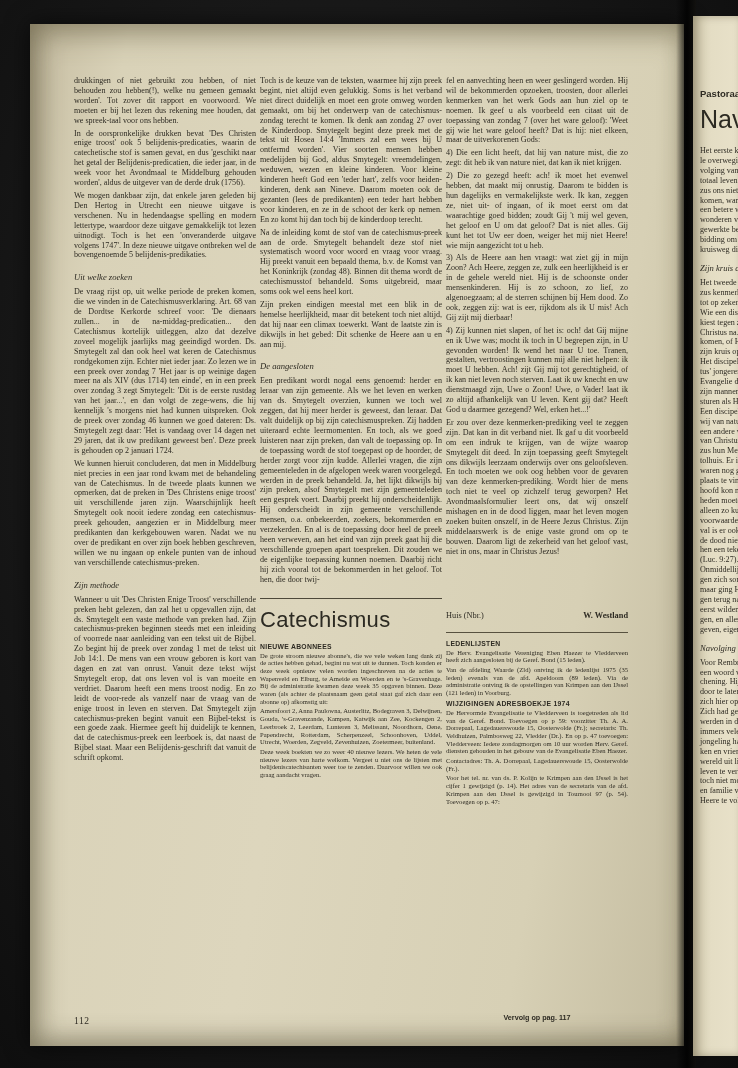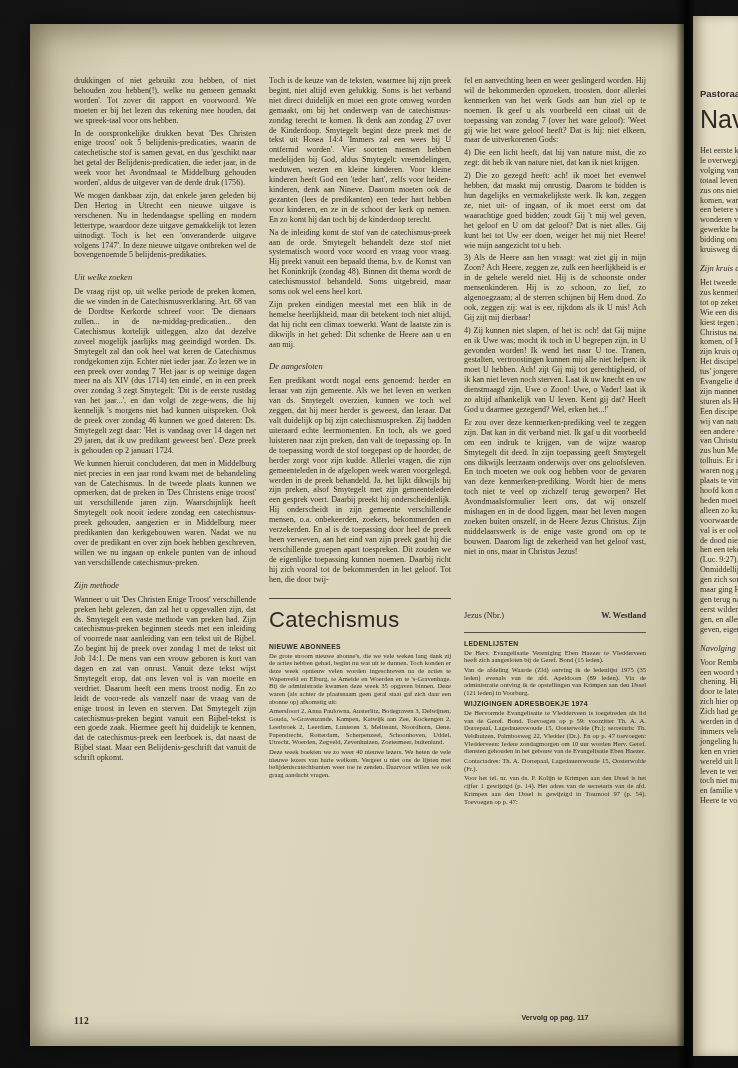--- a/index.html
+++ b/index.html
@@ -13,21 +13,21 @@
     background:radial-gradient(ellipse at 45% 40%, #242424 0%, #161616 60%, #0d0d0d 100%);}
   
   .page{
     position:absolute;left:30px;top:24px;width:654px;height:1022px;
     background:linear-gradient(100deg,#c6bda2 0%, #d9d2b8 12%, #ddd6bd 45%, #d7d0b5 78%, #c3bb9f 100%);
     box-shadow: inset 0 14px 26px rgba(92,82,55,.35), inset 0 -10px 22px rgba(70,62,40,.30),
                 inset 14px 0 24px rgba(70,62,40,.22), 0 0 22px rgba(0,0,0,.65);
   }
   .content{
     position:absolute;left:44px;top:52px;width:572px;height:948px;
-    display:flex;gap:13px;
+    display:flex;gap:4px;
     color:#2e2b23;
   }
   .col{width:182px;height:948px;overflow:hidden;display:flex;flex-direction:column;}
   .body-text p{
     margin:0 0 3px 0;
     font-size:8.1px;line-height:9.9px;text-align:justify;
   }
   .sec-head{
     font-style:italic;font-size:8.6px;line-height:10px;
     margin:9px 0 5px 0;
@@ -48,21 +48,21 @@
   }
   .small-text p{
     margin:0 0 2px 0;font-size:6.6px;line-height:7.7px;text-align:justify;
   }
   .continue-line{
     margin-top:auto;text-align:center;font-weight:bold;font-size:7.2px;
     font-family:"Liberation Sans", sans-serif;padding-bottom:2px;
   }
   .pageno{
     position:absolute;left:44px;bottom:20px;
-    font-weight:bold;font-size:9.5px;color:#2e2b23;letter-spacing:.5px;
+    font-weight:normal;font-size:9.5px;color:#2e2b23;letter-spacing:.5px;
   }
   
   .spine{
     position:absolute;left:676px;top:0;width:20px;height:1068px;
     background:linear-gradient(90deg, rgba(0,0,0,0) 0%, rgba(0,0,0,.8) 55%, rgba(20,18,12,.35) 100%);
   }
   
   .side-page{
     position:absolute;left:693px;top:16px;width:45px;height:1040px;
     background:linear-gradient(90deg,#cfc7ab 0%, #e4ddc4 40%, #e8e1c9 100%);
@@ -98,21 +98,21 @@
         <div class="sec-head">Uit welke zoeken</div>
         <p>De vraag rijst op, uit welke periode de preken komen, die we vinden in de Catechismusverklaring. Art. 68 van de Dordtse Kerkorde schreef voor: 'De dienaars zullen... in de na-middag-predicatien... den Catechismus kortelijk uitleggen, alzo dat dezelve zoveel mogelijk jaarlijks mag geeindigd worden. Ds. Smytegelt zal dan ook heel wat keren de Catechismus rondgekomen zijn. Echter niet ieder jaar. Zo lezen we in een preek over zondag 7 'Het jaar is op weinige dagen meer na als XIV (dus 1714) ten einde', en in een preek over zondag 3 zegt Smytegelt: 'Dit is de eerste rustdag van het jaar...', en dan volgt de zege-wens, die hij kennelijk 's morgens niet had kunnen uitspreken. Ook de preek over zondag 46 kunnen we goed dateren: Ds. Smytegelt zegt daar: 'Het is vandaag over 14 dagen net 29 jaren, dat ik uw predikant geweest ben'. Deze preek is gehouden op 2 januari 1724.</p>
         <p>We kunnen hieruit concluderen, dat men in Middelburg niet precies in een jaar rond kwam met de behandeling van de Catechismus. In de tweede plaats kunnen we opmerken, dat de preken in 'Des Christens enige troost' uit verschillende jaren zijn. Waarschijnlijk heeft Smytegelt ook nooit iedere zondag een catechismus-preek gehouden, aangezien er in Middelburg meer predikanten dan kerkgebouwen waren. Nadat we nu over de predikant en over zijn boek hebben geschreven, willen we nu ingaan op enkele punten van de inhoud van verschillende catechismus-preken.</p>
         <div class="sec-head">Zijn methode</div>
         <p>Wanneer u uit 'Des Christen Enige Troost' verschillende preken hebt gelezen, dan zal het u opgevallen zijn, dat ds. Smytegelt een vaste methode van preken had. Zijn catechismus-preken beginnen steeds met een inleiding of voorrede naar aanleiding van een tekst uit de Bijbel. Zo begint hij de preek over zondag 1 met de tekst uit Job 14:1. De mens van een vrouw geboren is kort van dagen en zat van onrust. Vanuit deze tekst wijst Smytegelt erop, dat ons leven vol is van moeite en verdriet. Daarom heeft een mens troost nodig. En zo leidt de voor-rede als vanzelf naar de vraag van de enige troost in leven en sterven. Dat Smytegelt zijn catechismus-preken begint vanuit een Bijbel-tekst is een goede zaak. Hiermee geeft hij duidelijk te kennen, dat de catechismus-preek een leerboek is, dat naast de Bijbel staat. Maar een Belijdenis-geschrift dat vanuit de schrift opkomt.</p>
       </div>
 
       <div class="col body-text">
         <p>Toch is de keuze van de teksten, waarmee hij zijn preek begint, niet altijd even gelukkig. Soms is het verband niet direct duidelijk en moet een grote omweg worden gemaakt, om bij het onderwerp van de catechismus-zondag terecht te komen. Ik denk aan zondag 27 over de Kinderdoop. Smytegelt begint deze preek met de tekst uit Hosea 14:4 'Immers zal een wees bij U ontfermd worden'. Vier soorten mensen hebben medelijden bij God, aldus Smytegelt: vreemdelingen, weduwen, wezen en kleine kinderen. Voor kleine kinderen heeft God een 'teder hart', zelfs voor heiden-kinderen, denk aan Nineve. Daarom moeten ook de gezanten (lees de predikanten) een teder hart hebben voor kinderen, en ze in de schoot der kerk op nemen. En zo komt hij dan toch bij de kinderdoop terecht.</p>
         <p>Na de inleiding komt de stof van de catechismus-preek aan de orde. Smytegelt behandelt deze stof niet systematisch woord voor woord en vraag voor vraag. Hij preekt vanuit een bepaald thema, b.v. de Komst van het Koninkrijk (zondag 48). Binnen dit thema wordt de catechismusstof behandeld. Soms uitgebreid, maar soms ook wel eens heel kort.</p>
-        <p>Zijn preken eindigen meestal met een blik in de hemelse heerlijkheid, maar dit betekent toch niet altijd, dat hij richt een climax toewerkt. Want de laatste zin is dikwijls in het gebed: Dit schenke de Heere aan u en aan mij.</p>
+        <p>Zijn preken eindigen meestal met een blik in de hemelse heerlijkheid, maar dit betekent toch niet altijd, dat hij naar een climax toewerkt. Want de laatste zin is dikwijls in het gebed: Dit schenke de Heere aan u en aan mij.</p>
         <div class="sec-head">De aangesloten</div>
         <p>Een predikant wordt nogal eens genoemd: herder en leraar van zijn gemeente. Als we het leven en werken van ds. Smytegelt overzien, kunnen we toch wel zeggen, dat hij meer herder is geweest, dan leraar. Dat valt duidelijk op bij zijn catechismuspreken. Zij hadden uiteraard echte leermomenten. En toch, als we goed luisteren naar zijn preken, dan valt de toepassing op. In de toepassing wordt de stof toegepast op de hoorder, de herder zorgt voor zijn kudde. Allerlei vragen, die zijn gemeenteleden in de afgelopen week waren voorgelegd, werden in de preek behandeld. Ja, het lijkt dikwijls bij zijn preken, alsof Smytegelt met zijn gemeenteleden een gesprek voert. Daarbij preekt hij onderscheidenlijk. Hij onderscheidt in zijn gemeente verschillende mensen, o.a. onbekeerden, zoekers, bekommerden en verzekerden. En al is de toepassing door heel de preek heen verweven, aan het eind van zijn preek gaat hij die verschillende groepen apart toespreken. Dit zouden we de eigenlijke toepassing kunnen noemen. Daarbij richt hij zich vooral tot de bekommerden in het geloof. Tot hen, die door twij-</p>
 
         <div class="rule"></div>
         <div class="bonds-title">Catechismus</div>
         <div class="small-text">
           <div class="small-head">NIEUWE ABONNEES</div>
           <p>De grote stroom nieuwe abonne's, die we vele weken lang dank zij de acties hebben gehad, begint nu wat uit te dunnen. Toch konden er deze week opnieuw velen worden ingeschreven na de acties te Wapenveld en Elburg, te Ameide en Woerden en te 's-Gravenhage. Bij de administratie kwamen deze week 35 opgaven binnen. Deze waren (als achter de plaatsnaam geen getal staat gaf zich daar een abonne op) afkomstig uit:</p>
           <p>Amersfoort 2, Anna Paulowna, Austerlitz, Bodegraven 3, Delwijnen, Gouda, 's-Gravenzande, Kampen, Katwijk aan Zee, Kockengen 2, Leerbroek 2, Leerdam, Lunteren 3, Melissant, Noordhorn, Oene, Papendrecht, Rotterdam, Scherpenzeel, Schoonhoven, Uddel, Utrecht, Woerden, Zegveld, Zevenhuizen, Zoetermeer, buitenland.</p>
           <p>Deze week boekten we zo weer 40 nieuwe lezers. We heten de vele nieuwe lezers van harte welkom. Vergeet u niet ons de lijsten met belijdeniscatechisanten weer toe te zenden. Daarvoor willen we ook graag aandacht vragen.</p>
@@ -120,21 +120,21 @@
       </div>
 
       <div class="col body-text">
         <p>fel en aanvechting heen en weer geslingerd worden. Hij wil de bekommerden opzoeken, troosten, door allerlei kenmerken van het werk Gods aan hun ziel op te noemen. Ik geef u als voorbeeld een citaat uit de toepassing van zondag 7 (over het ware geloof): 'Weet gij wie het ware geloof heeft? Dat is hij: niet elkeen, maar de uitverkorenen Gods:</p>
         <p>4) Die een licht heeft, dat hij van nature mist, die zo zegt: dit heb ik van nature niet, dat kan ik niet krijgen.</p>
         <p>2) Die zo gezegd heeft: ach! ik moet het evenwel hebben, dat maakt mij onrustig. Daarom te bidden is hun dagelijks en vermakelijkste werk. Ik kan, zeggen ze, niet uit- of ingaan, of ik moet eerst om dat waarachtige goed bidden; zoudt Gij 't mij wel geven, het geloof en U om dat geloof? Dat is niet alles. Gij kunt het tot Uw eer doen, weiger het mij niet Heere! wie mijn aangezicht tot u heb.</p>
         <p>3) Als de Heere aan hen vraagt: wat ziet gij in mijn Zoon? Ach Heere, zeggen ze, zulk een heerlijkheid is er in de gehele wereld niet. Hij is de schoonste onder mensenkinderen. Hij is zo schoon, zo lief, zo algenoegzaam; al de sterren schijnen bij Hem dood. Zo ook, zeggen zij: wat is eer, rijkdom als ik U mis! Ach Gij zijt mij dierbaar!</p>
         <p>4) Zij kunnen niet slapen, of het is: och! dat Gij mijne en ik Uwe was; mocht ik toch in U begrepen zijn, in U gevonden worden! Ik wend het naar U toe. Tranen, gestalten, vertroostingen kunnen mij alle niet helpen: ik moet U hebben. Ach! zijt Gij mij tot gerechtigheid, of ik kan niet leven noch sterven. Laat ik uw knecht en uw dienstmaagd zijn, Uwe o Zoon! Uwe, o Vader! laat ik zo altijd afhankelijk van U leven. Kent gij dat? Heeft God u daarmee gezegend? Wel, erken het...!'</p>
         <p>Er zou over deze kenmerken-prediking veel te zeggen zijn. Dat kan in dit verband niet. Ik gaf u dit voorbeeld om een indruk te krijgen, van de wijze waarop Smytegelt dit deed. In zijn toepassing geeft Smytegelt ons dikwijls leerzaam onderwijs over ons geloofsleven. En toch moeten we ook oog hebben voor de gevaren van deze kenmerken-prediking. Wordt hier de mens toch niet te veel op zichzelf terug geworpen? Het Avondmaalsformulier leert ons, dat wij onszelf mishagen en in de dood liggen, maar het leven mogen zoeken buiten onszelf, in de Heere Jezus Christus. Zijn middelaarswerk is de enige vaste grond om op te bouwen. Daarom ligt de zekerheid van het geloof vast, niet in ons, maar in Christus Jezus!</p>
         <div class="sig-row">
-          <span class="place">Jezus (Nbr.)</span>
+          <span class="place">Huis (Nbr.)</span>
           <span class="author">W. Westland</span>
         </div>
 
         <div class="thin-rule"></div>
         <div class="small-text">
           <div class="small-head">LEDENLIJSTEN</div>
           <p>De Herv. Evangelisatie Vereniging Eben Haezer te Vledderveen heeft zich aangesloten bij de Geref. Bond (15 leden).</p>
           <p>Van de afdeling Waarde (Zld) ontving ik de ledenlijst 1975 (35 leden) evenals van de afd. Apeldoorn (89 leden). Via de administratie ontving ik de opstellingen van Krimpen aan den IJssel (121 leden) in Voorburg.</p>
           <div class="small-head">WIJZIGINGEN ADRESBOEKJE 1974</div>
           <p>De Hervormde Evangelisatie te Vledderveen is toegetreden als lid van de Geref. Bond. Toevoegen op p 59: voorzitter Th. A. A. Dorrepaal, Lagedauerswoude 15, Oosterwolde (Fr.); secretaris: Th. Veldhuizen, Palmbosweg 22, Vledder (Dr.). En op p. 47 toevoegen: Vledderveen: Iedere zondagmorgen om 10 uur worden Herv. Geref. diensten gehouden in het gebouw van de Evangelisatie Eben Haezer.</p>

